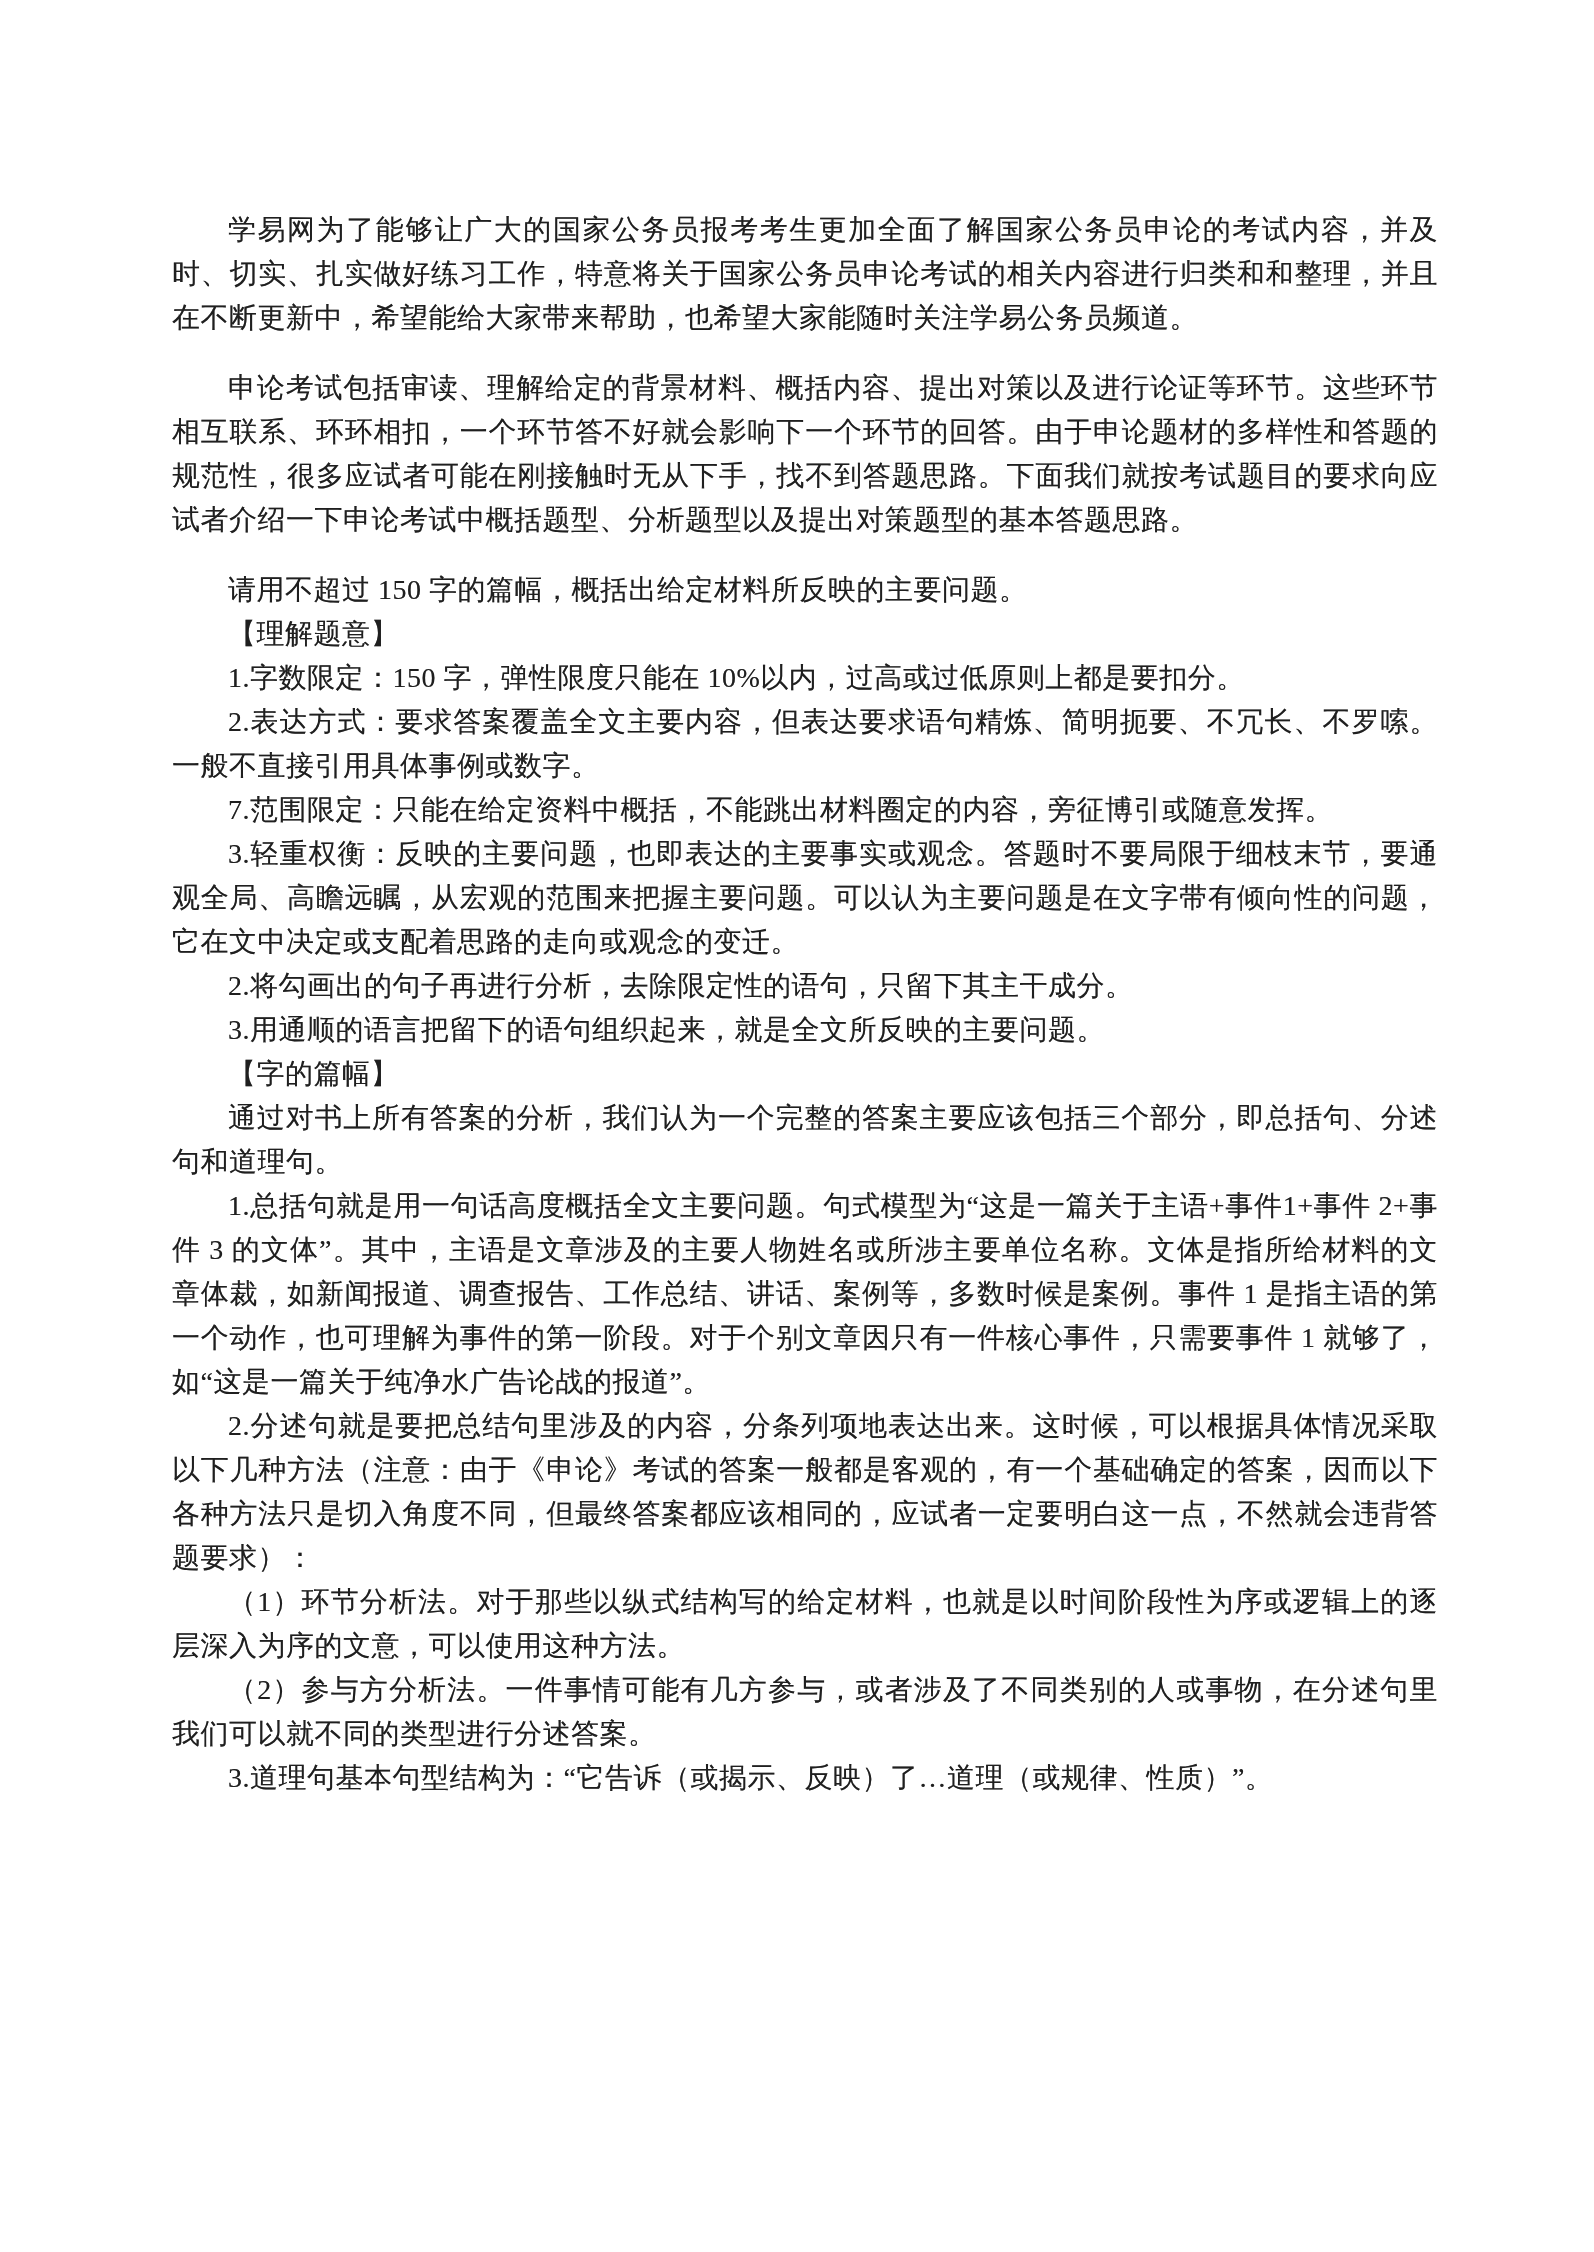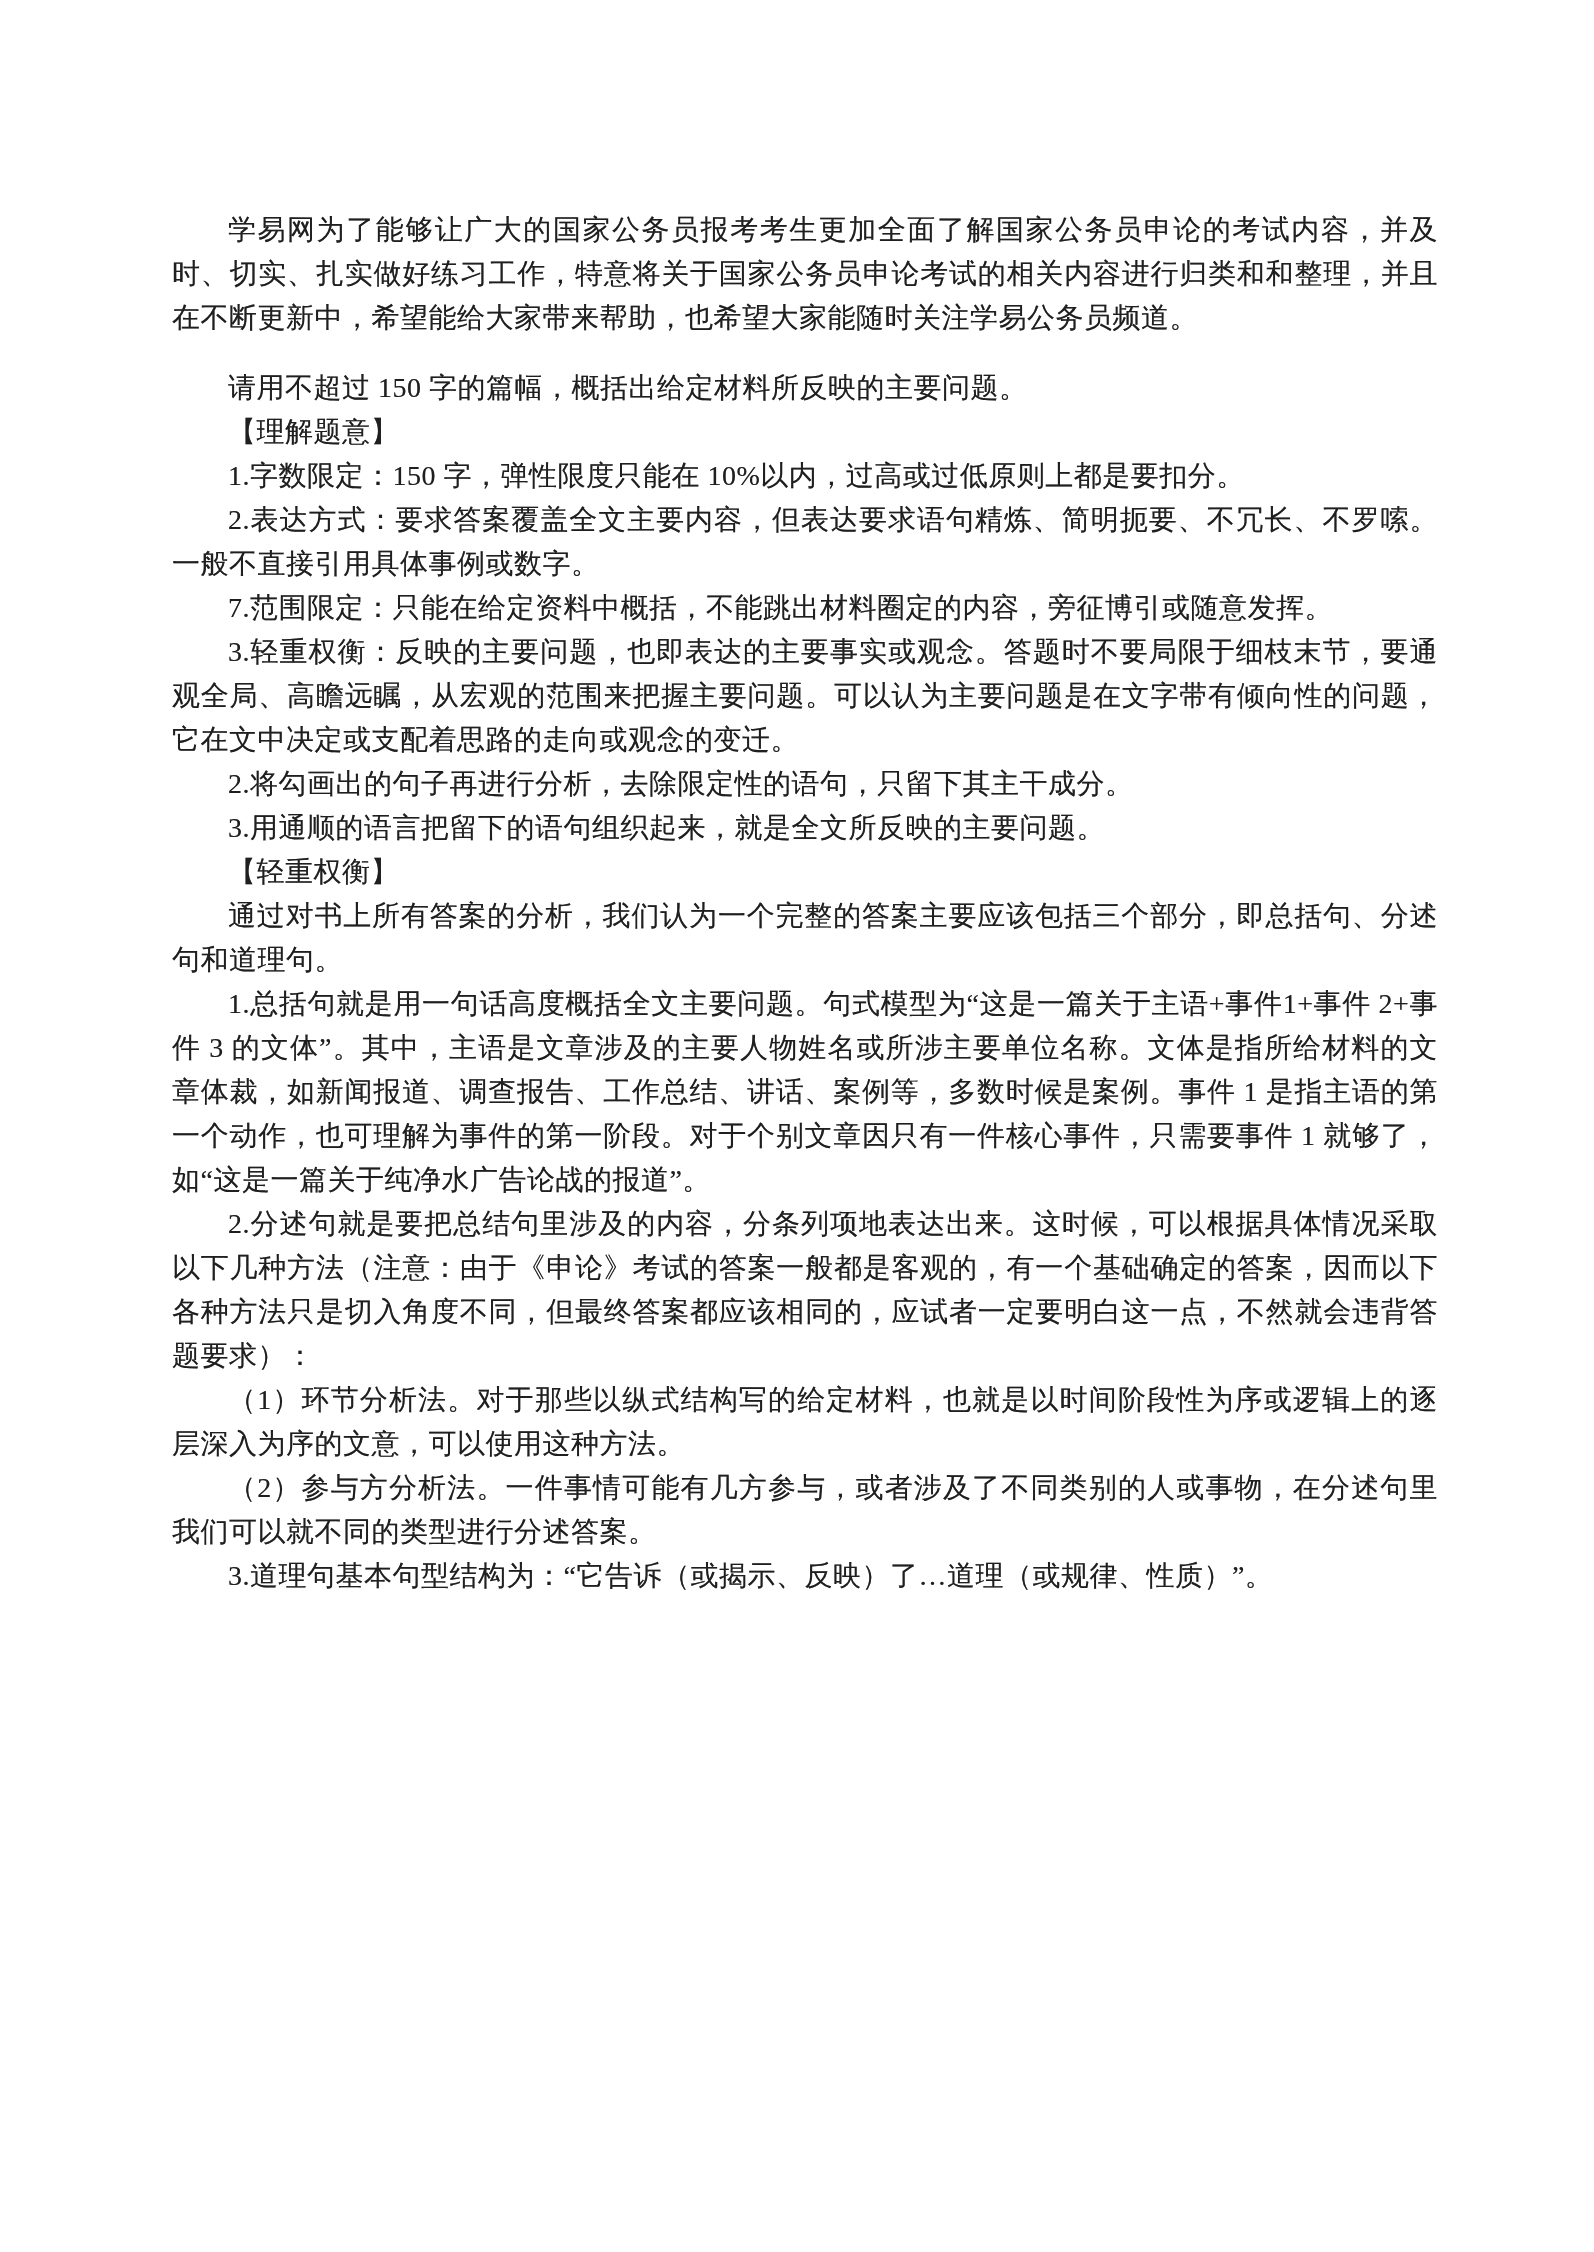--- a/index.html
+++ b/index.html
@@ -42,29 +42,30 @@
   .page-text p.gap-after {
     margin-bottom: 26px;
   }
 </style>
 </head>
 <body>
 
 <div class="page">
   <div class="page-text">
     <p class="gap-after">学易网为了能够让广大的国家公务员报考考生更加全面了解国家公务员申论的考试内容，并及时、切实、扎实做好练习工作，特意将关于国家公务员申论考试的相关内容进行归类和和整理，并且在不断更新中，希望能给大家带来帮助，也希望大家能随时关注学易公务员频道。</p>
+    <p class="gap-after">申论考试包括审读、理解给定的背景材料、概括内容、提出对策以及进行论证等环节。这些环节相互联系、环环相扣，一个环节答不好就会影响下一个环节的回答。由于申论题材的多样性和答题的规范性，很多应试者可能在刚接触时无从下手，找不到答题思路。下面我们就按考试题目的要求向应试者介绍一下申论考试中概括题型、分析题型以及提出对策题型的基本答题思路。</p>
     <p>请用不超过 150 字的篇幅，概括出给定材料所反映的主要问题。</p>
     <p>【理解题意】</p>
     <p>1.字数限定：150 字，弹性限度只能在 10%以内，过高或过低原则上都是要扣分。</p>
     <p>2.表达方式：要求答案覆盖全文主要内容，但表达要求语句精炼、简明扼要、不冗长、不罗嗦。一般不直接引用具体事例或数字。</p>
     <p>7.范围限定：只能在给定资料中概括，不能跳出材料圈定的内容，旁征博引或随意发挥。</p>
     <p>3.轻重权衡：反映的主要问题，也即表达的主要事实或观念。答题时不要局限于细枝末节，要通观全局、高瞻远瞩，从宏观的范围来把握主要问题。可以认为主要问题是在文字带有倾向性的问题，它在文中决定或支配着思路的走向或观念的变迁。</p>
     <p>2.将勾画出的句子再进行分析，去除限定性的语句，只留下其主干成分。</p>
     <p>3.用通顺的语言把留下的语句组织起来，就是全文所反映的主要问题。</p>
-    <p>【轻重权衡】</p>
+    <p>【字的篇幅】</p>
     <p>通过对书上所有答案的分析，我们认为一个完整的答案主要应该包括三个部分，即总括句、分述句和道理句。</p>
     <p>1.总括句就是用一句话高度概括全文主要问题。句式模型为“这是一篇关于主语+事件1+事件 2+事件 3 的文体”。其中，主语是文章涉及的主要人物姓名或所涉主要单位名称。文体是指所给材料的文章体裁，如新闻报道、调查报告、工作总结、讲话、案例等，多数时候是案例。事件 1 是指主语的第一个动作，也可理解为事件的第一阶段。对于个别文章因只有一件核心事件，只需要事件 1 就够了，如“这是一篇关于纯净水广告论战的报道”。</p>
     <p>2.分述句就是要把总结句里涉及的内容，分条列项地表达出来。这时候，可以根据具体情况采取以下几种方法（注意：由于《申论》考试的答案一般都是客观的，有一个基础确定的答案，因而以下各种方法只是切入角度不同，但最终答案都应该相同的，应试者一定要明白这一点，不然就会违背答题要求）：</p>
     <p>（1）环节分析法。对于那些以纵式结构写的给定材料，也就是以时间阶段性为序或逻辑上的逐层深入为序的文意，可以使用这种方法。</p>
     <p>（2）参与方分析法。一件事情可能有几方参与，或者涉及了不同类别的人或事物，在分述句里我们可以就不同的类型进行分述答案。</p>
     <p>3.道理句基本句型结构为：“它告诉（或揭示、反映）了…道理（或规律、性质）”。</p>
   </div>
 </div>
 
 </body></html>

